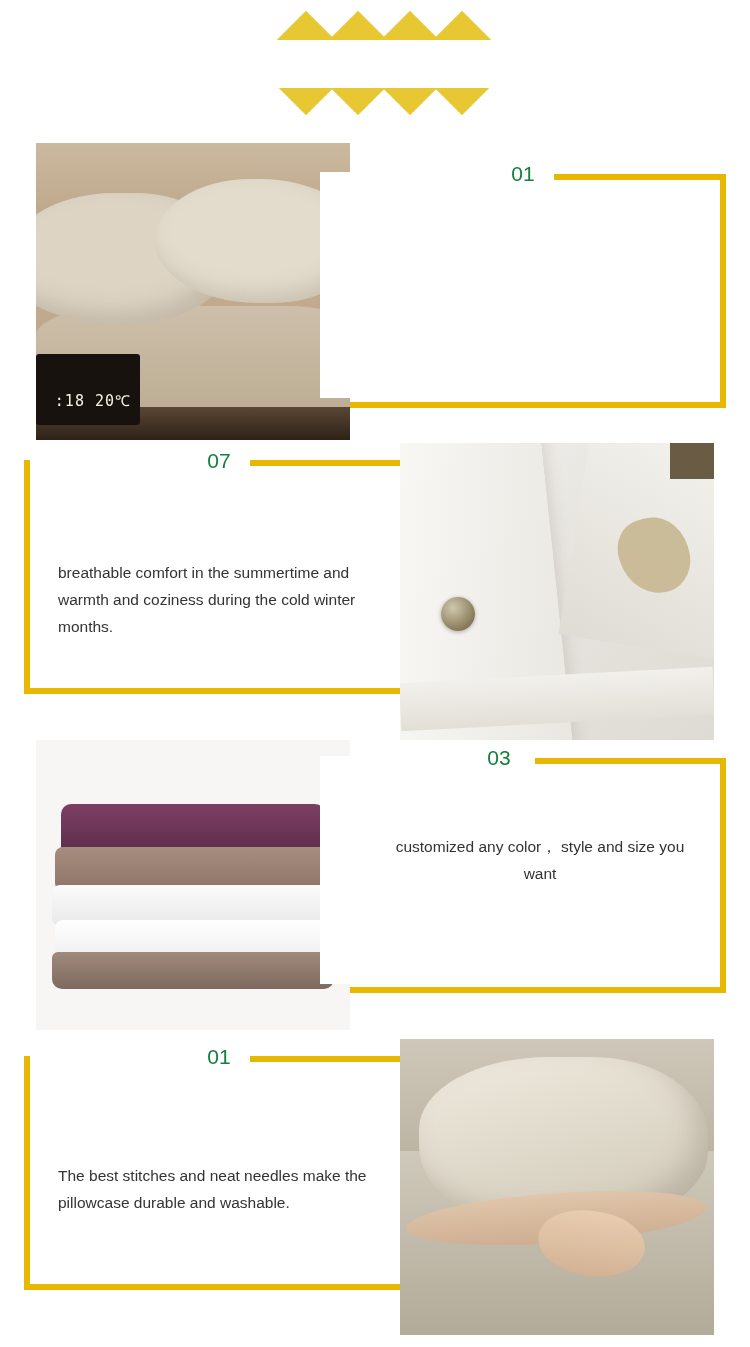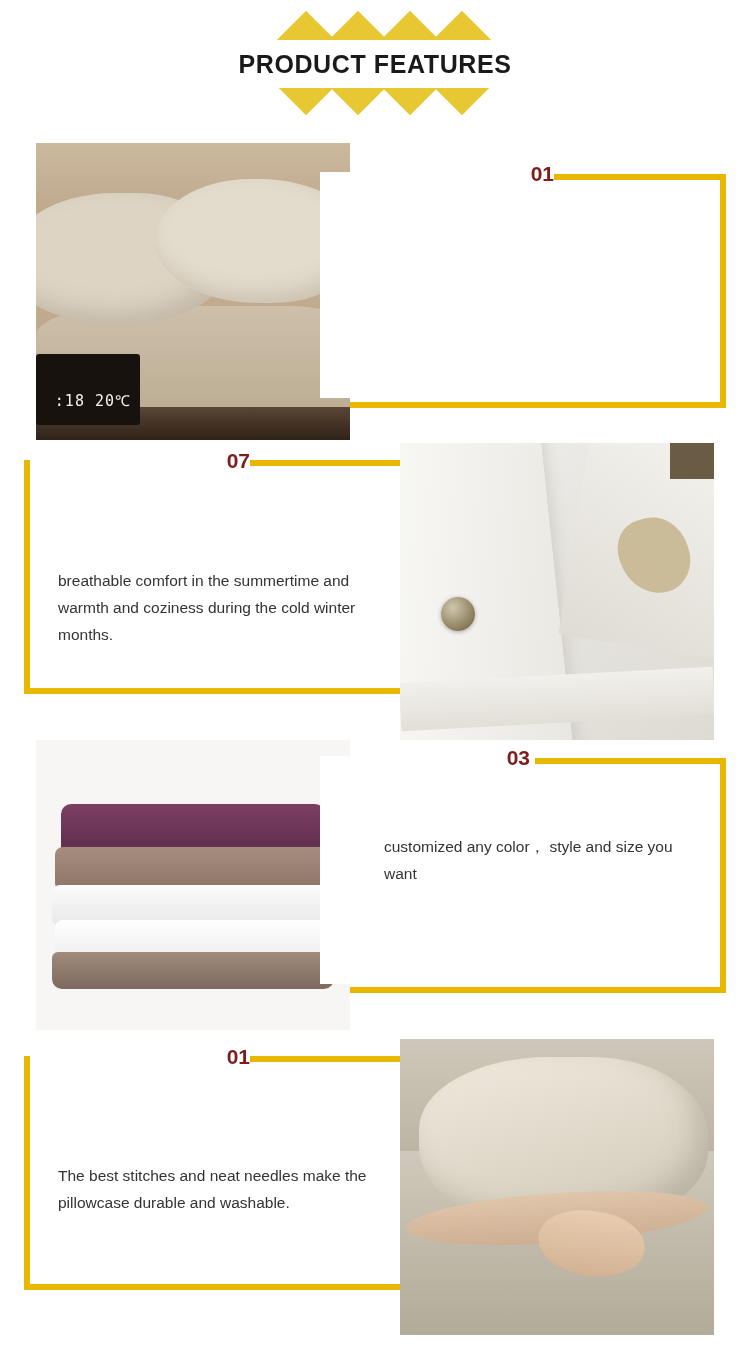--- a/index.html
+++ b/index.html
@@ -86,24 +86,24 @@
     width: 314px;
     overflow: hidden;
     background: #5eead4;
   }
   .photo-left { left: 36px; }
   .photo-right { left: 400px; }
 
   .num-badge {
     position: absolute;
     background: #ffffff;
-    text-align: right;
+    text-align: center;
     font-size: 21px;
-    font-weight: bold;
-    color: #7f1d1d;
+    font-weight: normal;
+    color: #15803d;
     line-height: 26px;
     height: 26px;
   }
   .body-text {
     position: absolute;
     font-size: 15.5px;
     line-height: 27px;
     color: #333333;
   }
   .text-panel {
@@ -155,21 +155,20 @@
 <body>
 
 <div class="header">
   <div class="diamond-band">
     <div class="diamond d1"></div>
     <div class="diamond d2"></div>
     <div class="diamond d3"></div>
     <div class="diamond d4"></div>
   </div>
   <div class="title-bar"></div>
-  <div class="title-text">PRODUCT FEATURES</div>
 </div>
 
 <div class="feature" style="top:143px;height:305px;">
   <div class="frame frame-right" style="top:31px;height:234px;"></div>
   <div class="photo photo-left" style="top:0;height:297px;">
     <div class="img-inner p1-bg">
       <div class="p1-wall"></div>
       <div class="p1-headboard"></div>
       <div class="p1-sheet"></div>
       <div class="p1-pillow1"></div>
@@ -190,37 +189,37 @@
       <div class="p2-fold1"></div>
       <div class="p2-fold2"></div>
       <div class="p2-dark"></div>
       <div class="p2-tan"></div>
       <div class="p2-hem"></div>
       <div class="p2-button"></div>
     </div>
   </div>
   <div class="text-panel" style="left:30px;top:18px;width:216px;height:228px;"></div>
   <div class="num-badge" style="left:188px;top:8px;width:62px;">07</div>
-  <div class="body-text" style="left:58px;top:127px;width:320px;">breathable comfort in the summertime and warmth and coziness during the cold winter months.</div>
+  <div class="body-text" style="left:58px;top:119px;width:320px;">breathable comfort in the summertime and warmth and coziness during the cold winter months.</div>
 </div>
 
 <div class="feature" style="top:740px;height:305px;">
   <div class="frame frame-right" style="top:18px;height:235px;"></div>
   <div class="photo photo-left" style="top:0;height:290px;">
     <div class="img-inner p3-bg">
       <div class="p3-l p3-a"></div>
       <div class="p3-l p3-b"></div>
       <div class="p3-l p3-c"></div>
       <div class="p3-l p3-d"></div>
       <div class="p3-l p3-e"></div>
     </div>
   </div>
   <div class="text-panel" style="left:320px;top:16px;width:215px;height:228px;"></div>
   <div class="num-badge" style="left:468px;top:5px;width:62px;">03</div>
-  <div class="body-text" style="left:384px;top:93px;width:312px;">customized any color， style and size you want</div>
+  <div class="body-text" style="left:384px;top:93px;width:312px;text-align:center;">customized any color， style and size you want</div>
 </div>
 
 <div class="feature" style="top:1036px;height:311px;">
   <div class="frame frame-left" style="top:20px;height:234px;"></div>
   <div class="photo photo-right" style="top:3px;height:296px;">
     <div class="img-inner p4-bg">
       <div class="p4-wall"></div>
       <div class="p4-shirt"></div>
       <div class="p4-pillow"></div>
       <div class="p4-arm1"></div>

